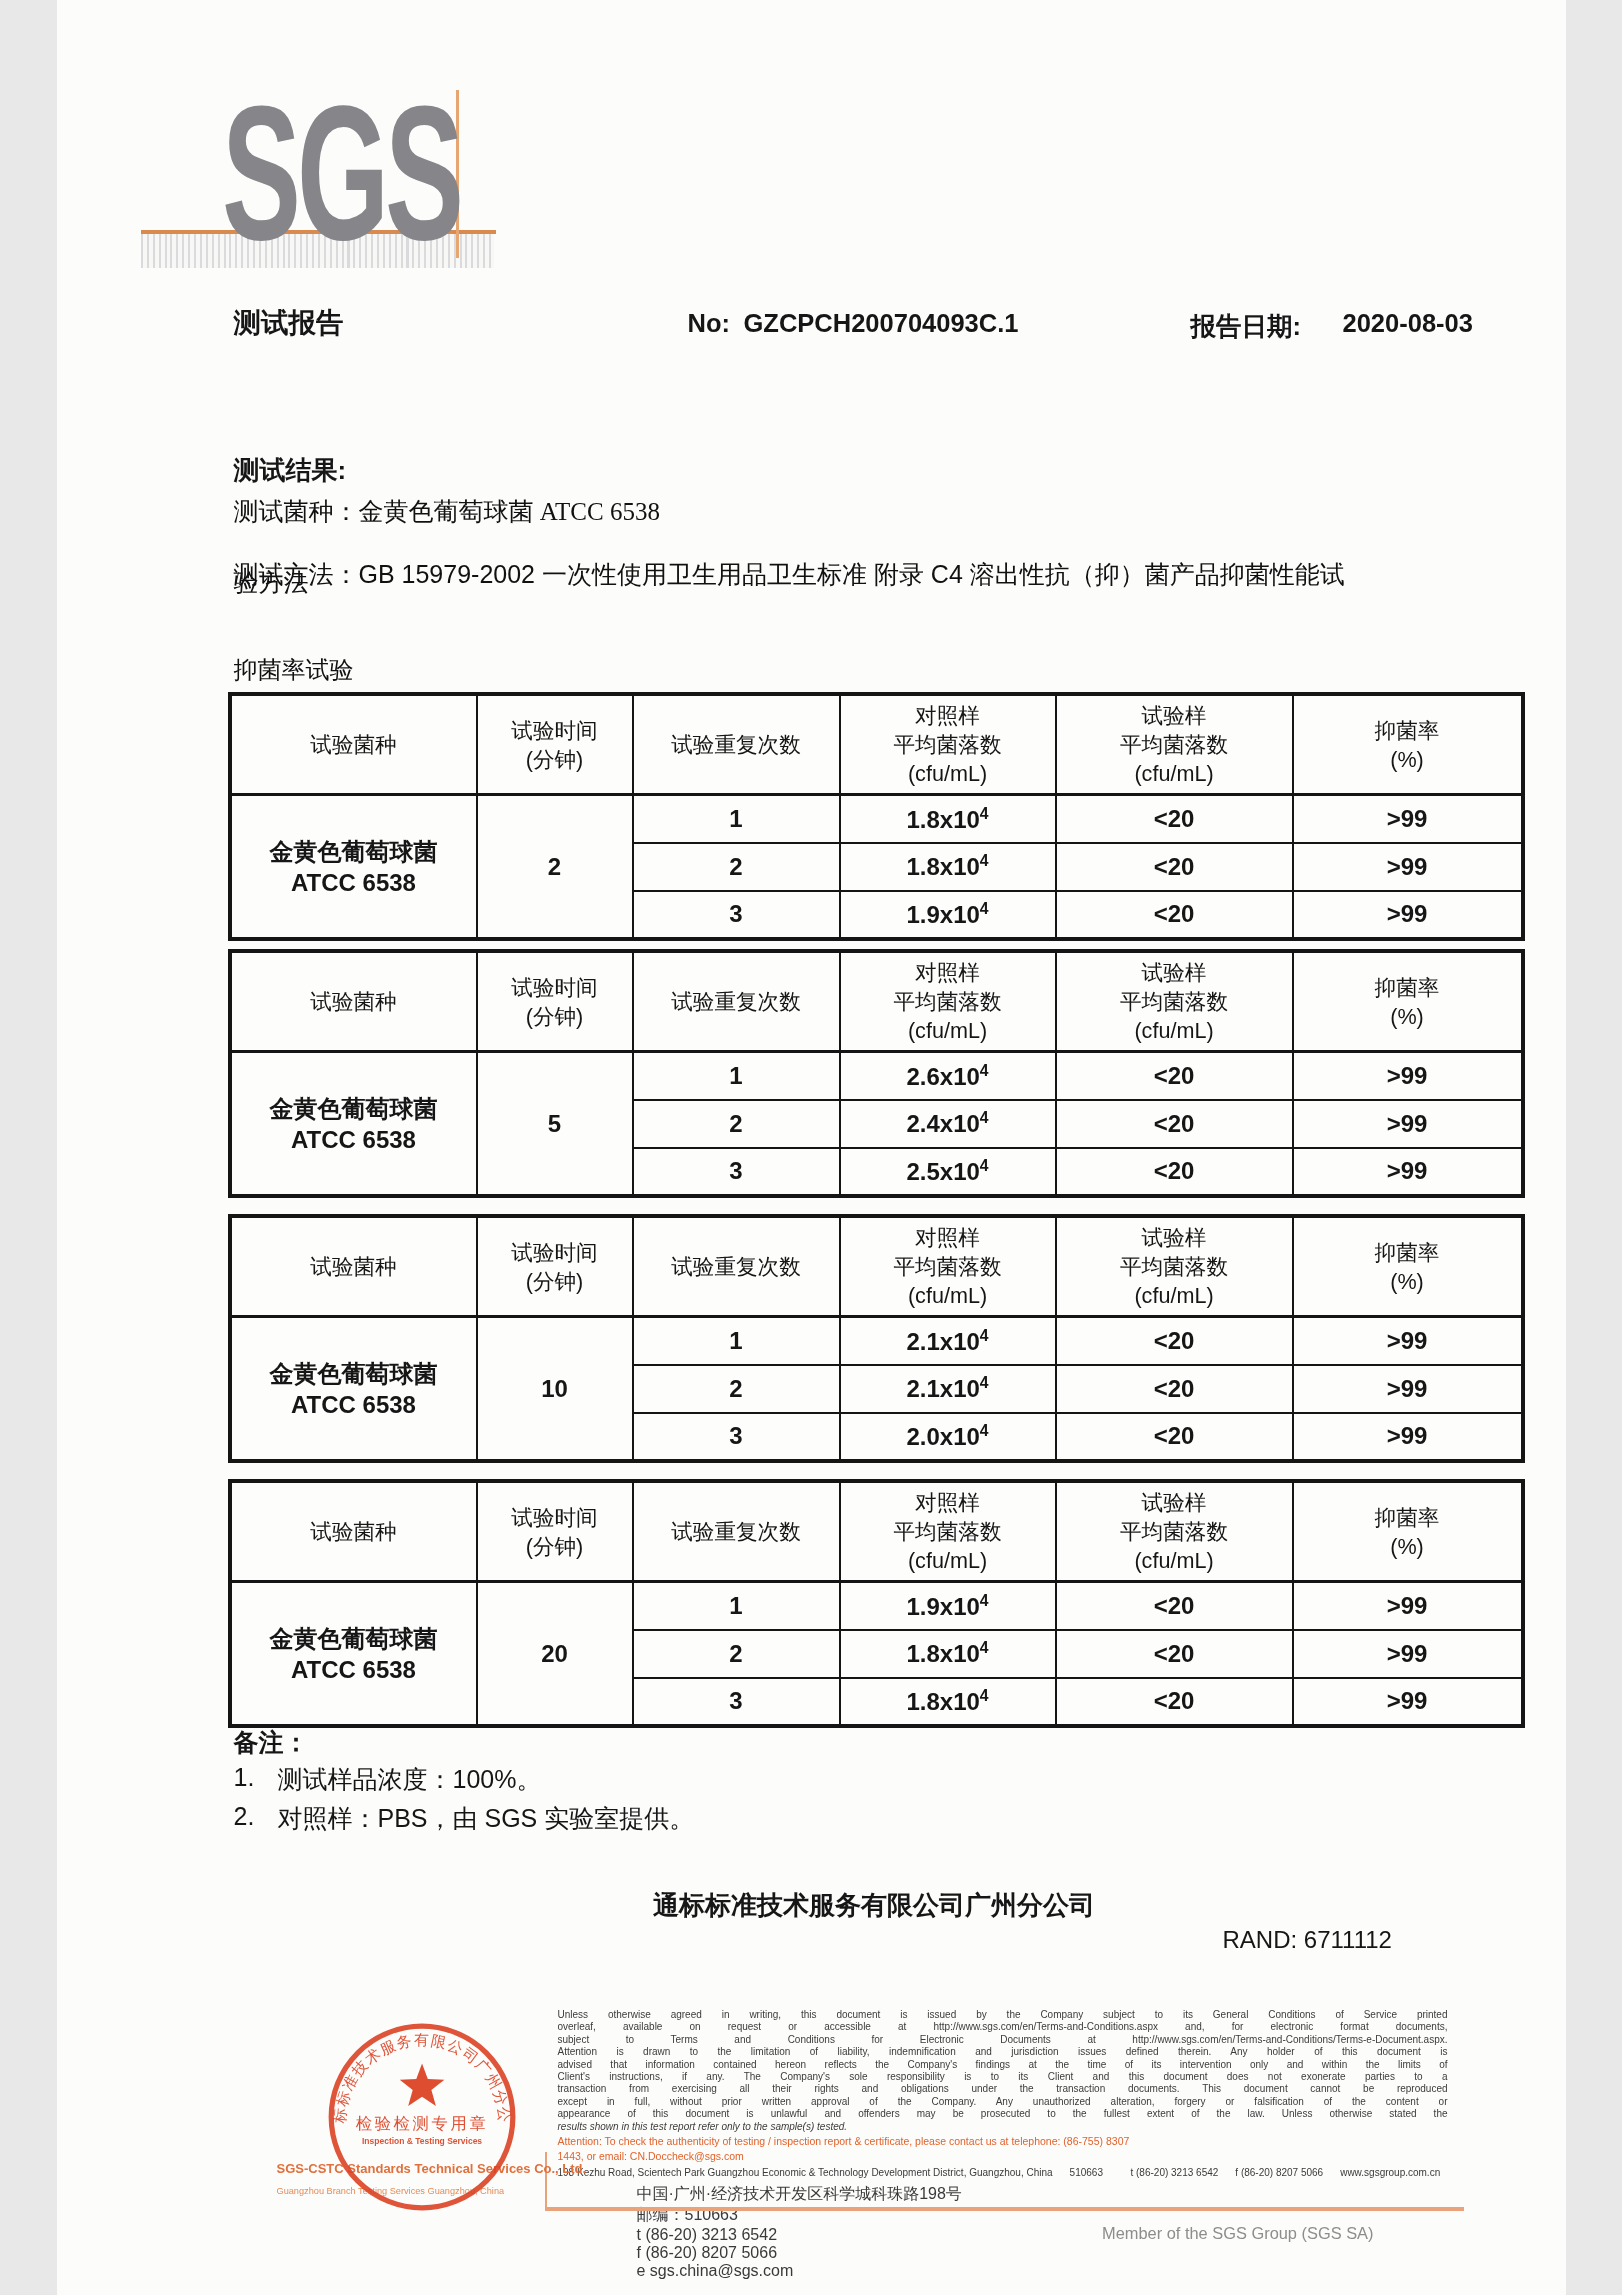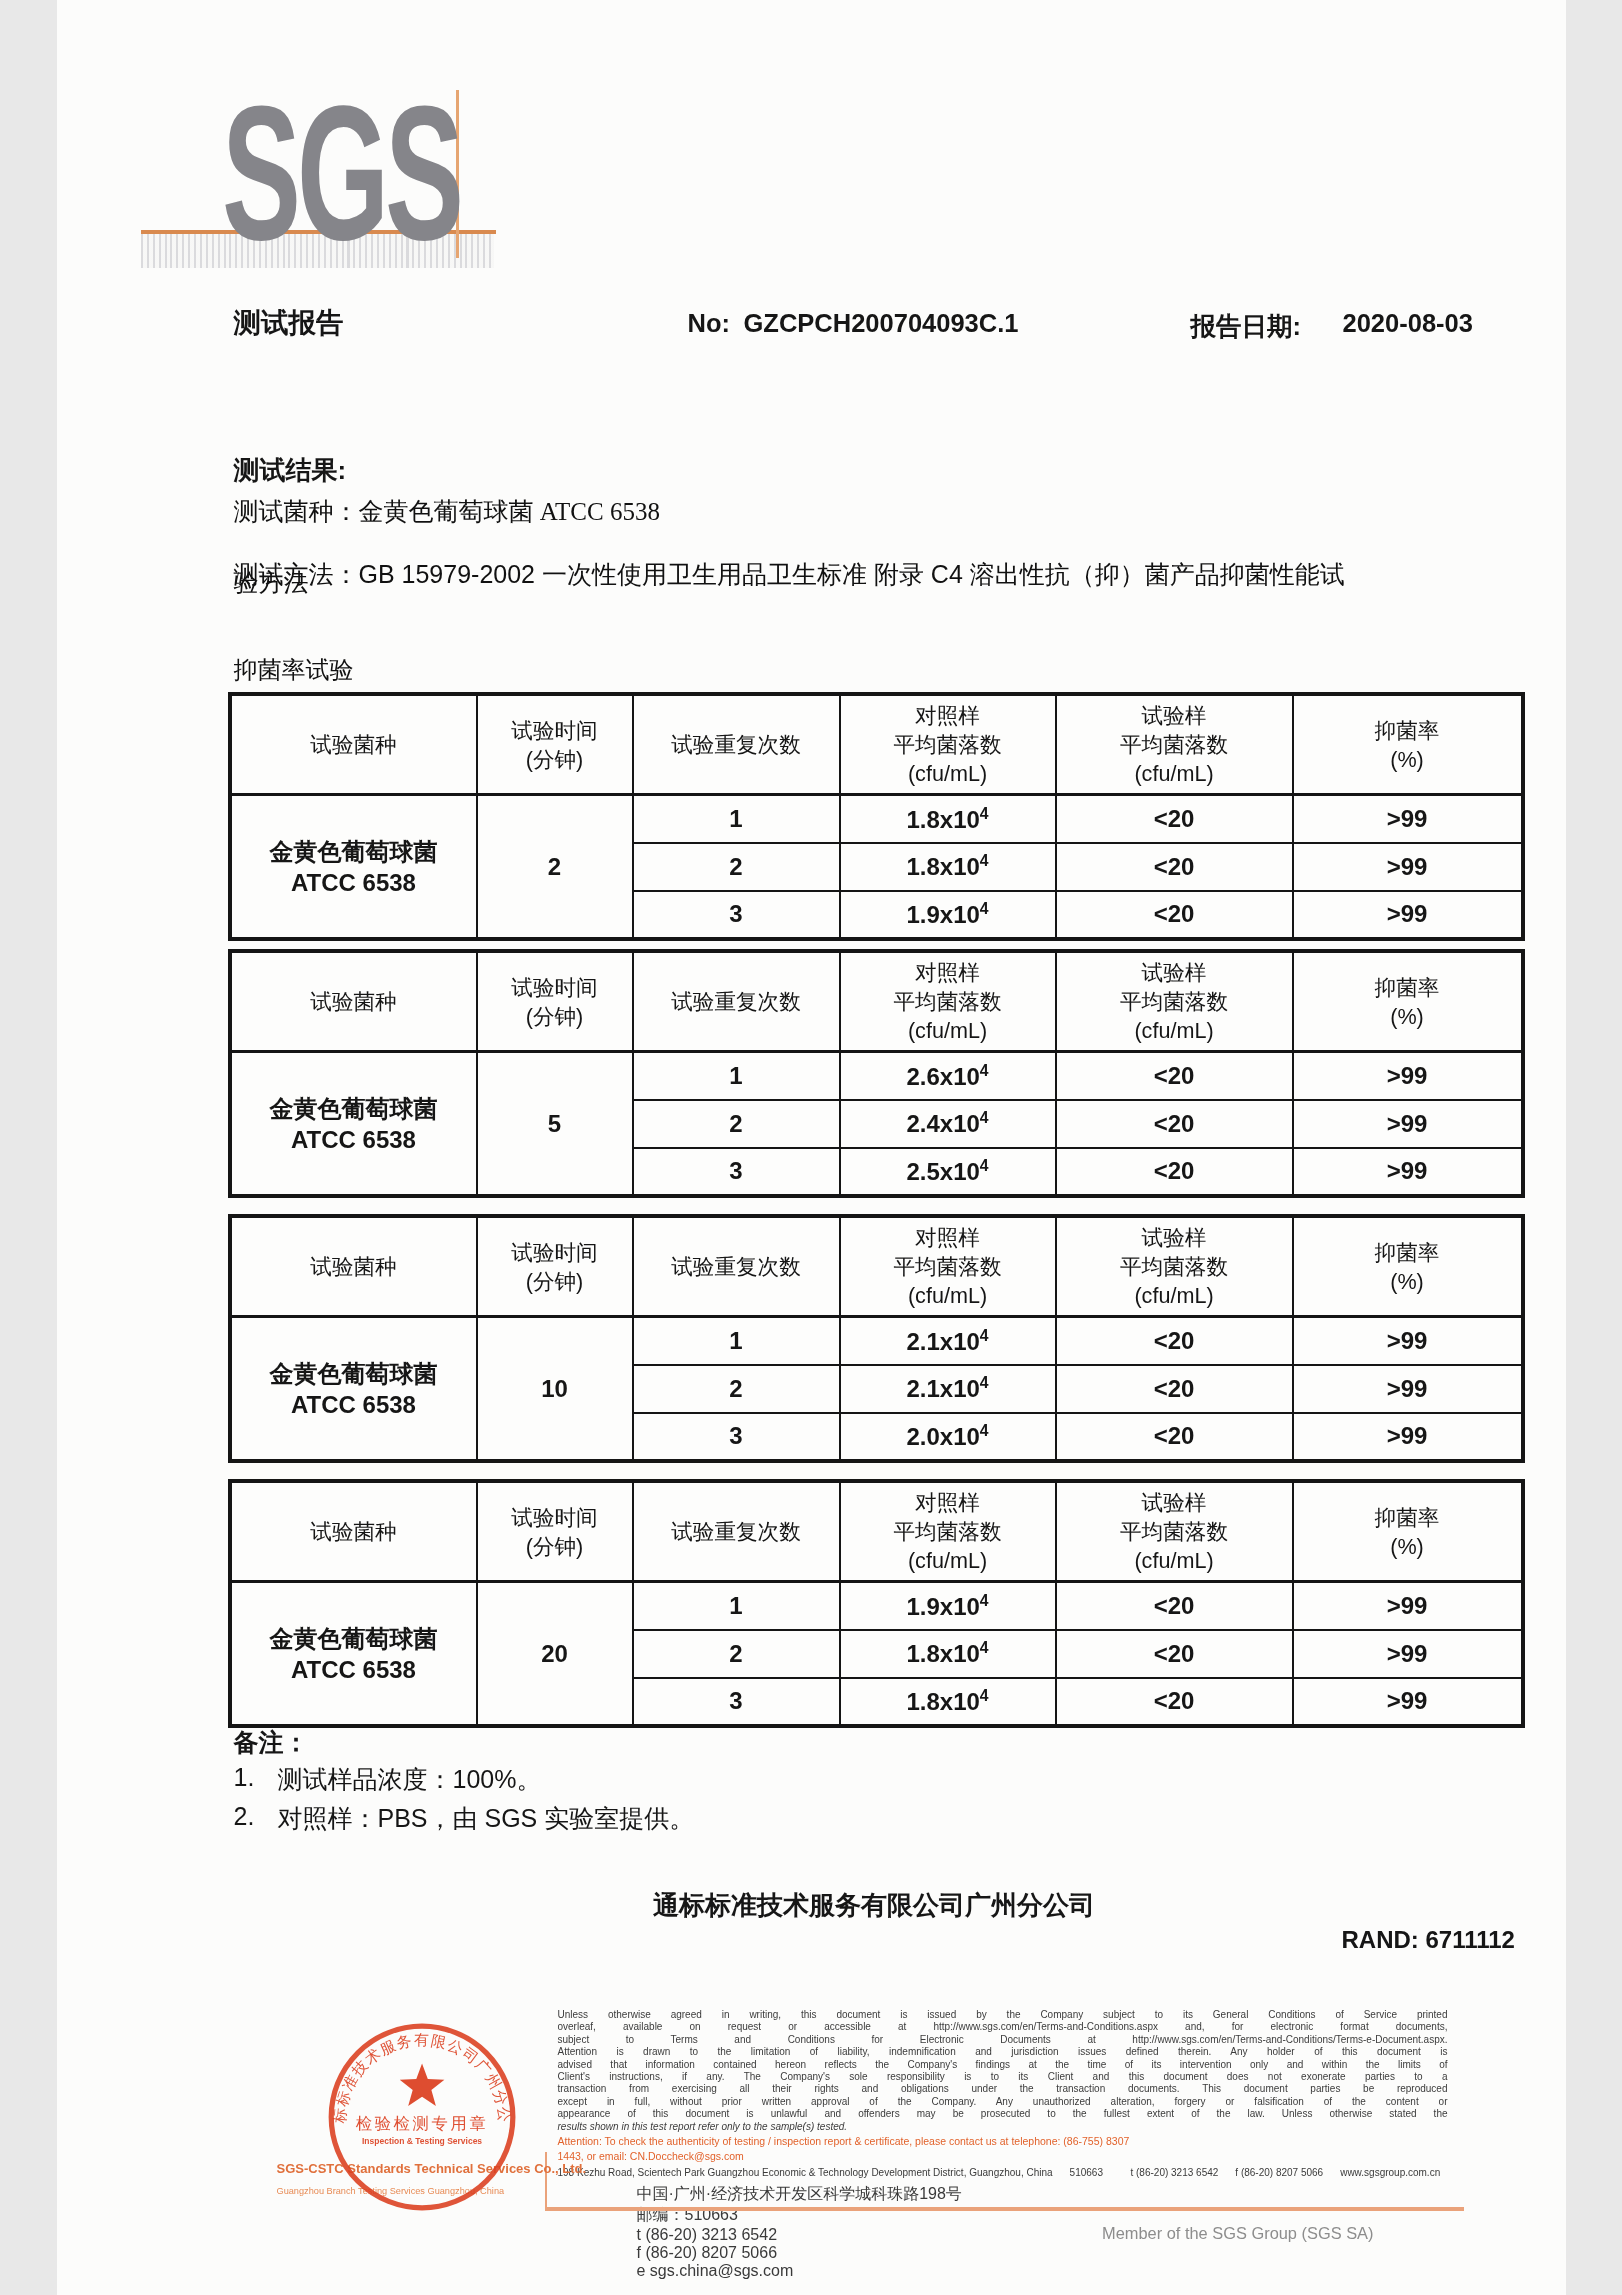--- a/index.html
+++ b/index.html
@@ -42,21 +42,21 @@
   .rtable sup{font-size:15.7px;}
   .t1{top:692px;} .t2{top:949px;} .t3{top:1214px;} .t4{top:1479px;}
   
   .rem-title{left:177px; top:1726px; font-size:25px; font-weight:700;}
   .rem-item{left:177px; font-size:25px; display:flex;}
   .rem-item .num{width:44px; flex:0 0 auto;}
   .ri1{top:1763px;} .ri2{top:1802px;}
   
   .company-line{left:171px; top:1888px; width:1293px; text-align:center; font-size:26px; font-weight:700;}
   .page-line{left:171px; top:1926px; width:1293px; text-align:center; font-size:25px; font-weight:700;}
-  .rand-line{left:1285px; top:1926px; font-size:24px; font-weight:700; white-space:nowrap;text-align:center;}
+  .rand-line{left:1166px; top:1926px; font-size:24px; font-weight:400; white-space:nowrap;text-align:center;}
   
   .disc{left:501px; top:2009px; width:890px; color:#3c3c3c;}
   .disc-line{font-size:10px; line-height:12.4px; text-align:justify; text-align-last:justify; white-space:nowrap;}
   .disc-line.last{text-align-last:left;font-style:italic;}
   .att-line{left:501px; width:916px; font-size:10.5px; font-weight:400; color:#e2622b; white-space:nowrap;}
   .att1{top:2135px;} .att2{top:2150px;}
   .addr-row{left:501px; width:906px; display:flex; align-items:baseline; color:#3a3a3a; white-space:nowrap;}
   .addr-en{top:2167px; font-size:10px;}
   .addr-cn{top:2184px; font-size:16px;flex-direction:column;}
   .addr-row .a1{flex:0 0 auto;}
@@ -344,21 +344,21 @@
   <div class="abs company-line">通标标准技术服务有限公司广州分公司</div>
   <div class="abs rand-line"><span>RAND:</span>&nbsp;<span>6711112</span></div>
 
   <div class="abs disc">
     <div class="disc-line">Unless otherwise agreed in writing, this document is issued by the Company subject to its General Conditions of Service printed</div>
     <div class="disc-line">overleaf, available on request or accessible at http://www.sgs.com/en/Terms-and-Conditions.aspx and, for electronic format documents,</div>
     <div class="disc-line">subject to Terms and Conditions for Electronic Documents at http://www.sgs.com/en/Terms-and-Conditions/Terms-e-Document.aspx.</div>
     <div class="disc-line">Attention is drawn to the limitation of liability, indemnification and jurisdiction issues defined therein. Any holder of this document is</div>
     <div class="disc-line">advised that information contained hereon reflects the Company's findings at the time of its intervention only and within the limits of</div>
     <div class="disc-line">Client's instructions, if any. The Company's sole responsibility is to its Client and this document does not exonerate parties to a</div>
-    <div class="disc-line">transaction from exercising all their rights and obligations under the transaction documents. This document parties be reproduced</div>
+    <div class="disc-line">transaction from exercising all their rights and obligations under the transaction documents. This document cannot be reproduced</div>
     <div class="disc-line">except in full, without prior written approval of the Company. Any unauthorized alteration, forgery or falsification of the content or</div>
     <div class="disc-line">appearance of this document is unlawful and offenders may be prosecuted to the fullest extent of the law. Unless otherwise stated the</div>
     <div class="disc-line last">results shown in this test report refer only to the sample(s) tested.</div>
   </div>
   <div class="abs att-line att1">Attention: To check the authenticity of testing / inspection report &amp; certificate, please contact us at telephone: (86-755) 8307</div>
   <div class="abs att-line att2">1443, or email: CN.Doccheck@sgs.com</div>
 
   <div class="abs addr-row addr-en">
     <span class="a1">198 Kezhu Road, Scientech Park Guangzhou Economic &amp; Technology Development District, Guangzhou, China</span>
     <span class="sp">510663</span>

